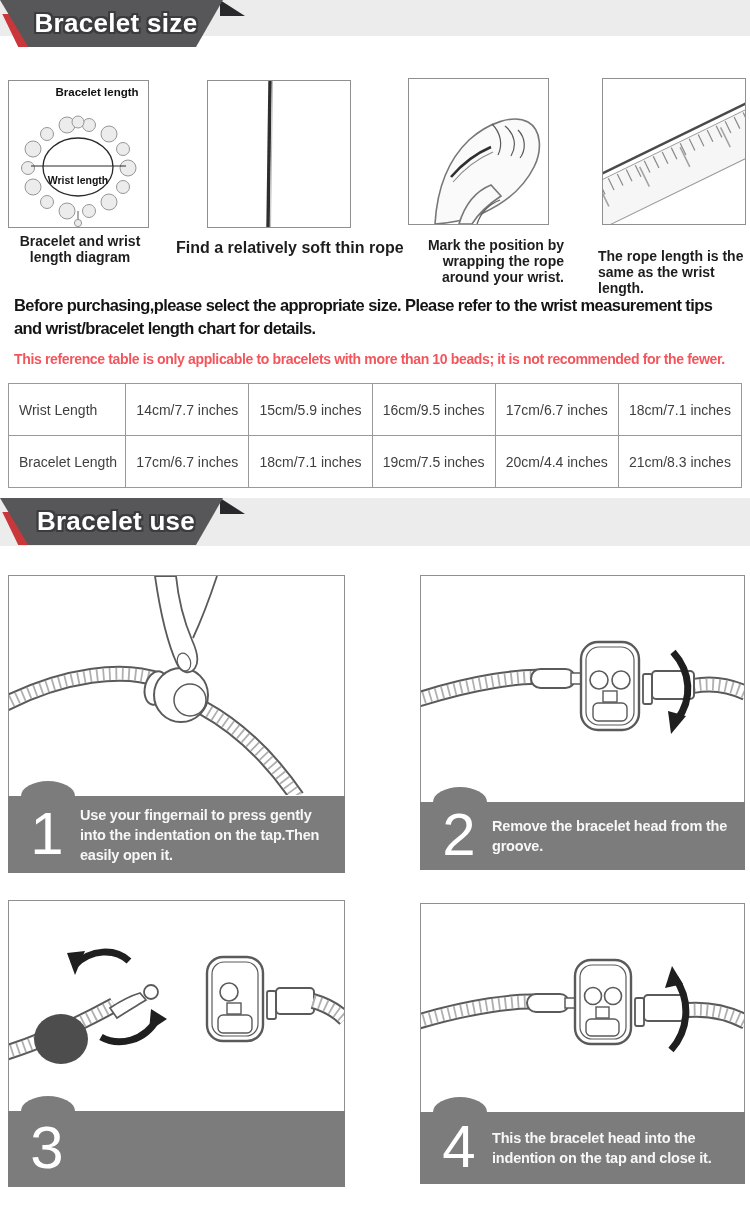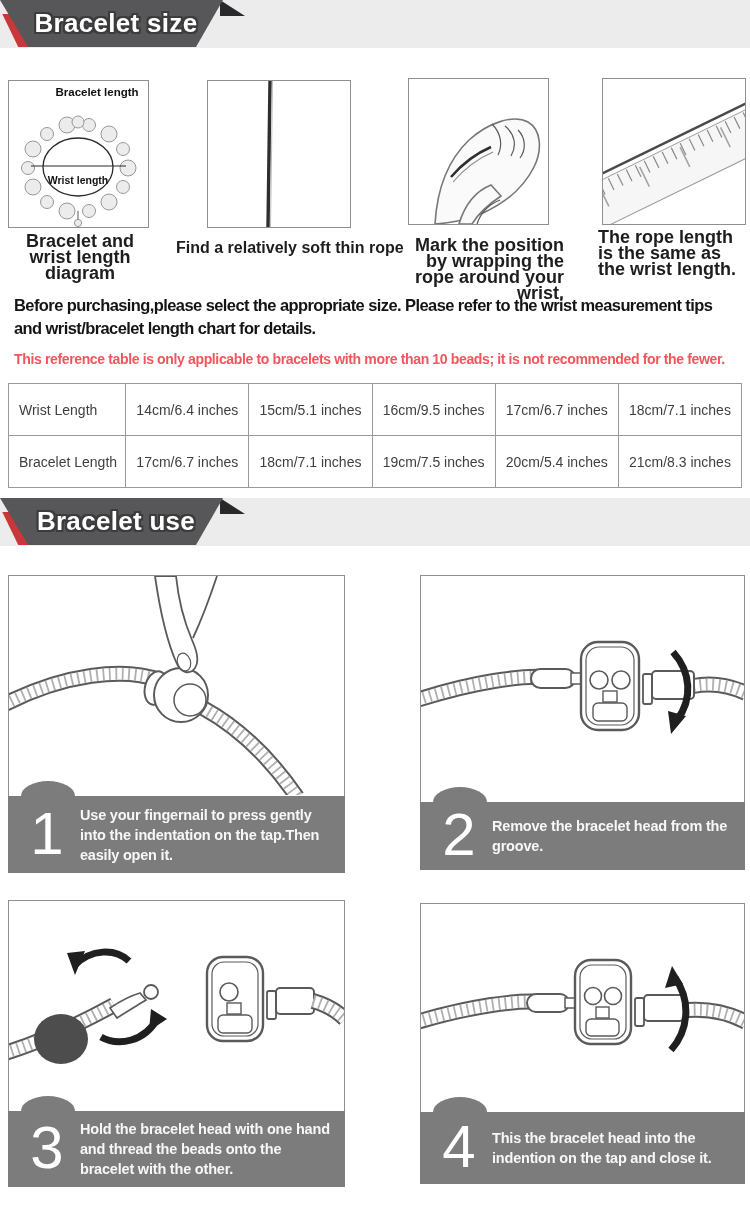--- a/index.html
+++ b/index.html
@@ -1,36 +1,36 @@
 <!DOCTYPE html>
 <html><head>
 <meta charset="utf-8">
 <style>
   * { margin:0; padding:0; box-sizing:border-box; }
   html,body { background:#ffffff; }
   body { font-family:"Liberation Sans", sans-serif; }
   #canvas { position:relative; width:750px; height:1213px; margin:0 auto; background:#ffffff; overflow:hidden; }
 
   
-  .band { position:absolute; left:0; width:750px; height:48px; background:#ececec; }
+  .band { position:absolute; left:0; width:750px; height:36px; background:#ececec; }
   .ribbon { position:absolute; left:0; top:0; width:248px; height:47px; }
   .ribbon .red { position:absolute; left:0; top:14px; width:38px; height:33px; background:#c9373a;
                  clip-path:polygon(6% 0, 40% 0, 97% 100%, 48% 100%); z-index:1; }
   .ribbon .main { position:absolute; left:0; top:0; width:245px; height:47px; background:#57575a;
                   clip-path:polygon(0 0, 91% 0, 80% 100%, 11.5% 100%); z-index:2; }
   .ribbon .fold { position:absolute; left:220px; top:0; width:25px; height:16px; background:#29292b;
                   clip-path:polygon(0 0, 100% 100%, 0 100%); z-index:1; }
   .ribbon .label { position:absolute; left:28px; top:0; width:176px; height:47px; line-height:47px;
                    text-align:center; z-index:3; color:#ffffff; font-size:26px; font-weight:800; letter-spacing:.3px;
                    text-shadow:2px 0 0 #3c3c3e, -2px 0 0 #3c3c3e, 0 2px 0 #3c3c3e, 0 -2px 0 #3c3c3e,
                                2px 2px 0 #3c3c3e, -2px -2px 0 #3c3c3e, 2px -2px 0 #3c3c3e, -2px 2px 0 #3c3c3e; }
 
   
   .mbox { position:absolute; background:#fff; border:1px solid #8f8f8f; }
-  .mcap { position:absolute; font-size:18px; font-weight:700; color:#1d1d1d; line-height:16px; }
+  .mcap { position:absolute; font-size:14px; font-weight:700; color:#1d1d1d; line-height:16px; }
   .mcap.center { text-align:center; }
   svg text { font-family:"Liberation Sans", sans-serif; }
 
   
   .intro { position:absolute; left:14px; top:294px; width:734px; font-size:17px; font-weight:700;
            letter-spacing:-0.6px; line-height:23px; color:#141414; transform:scaleX(.97); transform-origin:left top; }
   .note  { position:absolute; left:14px; top:351px; width:736px; font-size:14.5px; font-weight:700;
            letter-spacing:-0.4px; color:#f3555c; transform:scaleX(.97); transform-origin:left top; }
 
   
@@ -125,41 +125,41 @@
   <div class="mbox" style="left:602px; top:78px; width:144px; height:147px;">
     <svg width="142" height="145" viewBox="0 0 142 145">
       <g transform="rotate(-26 70 85)">
         <rect x="-55" y="68" width="290" height="44" fill="#f6f6f6" stroke="#9a9a9a" stroke-width="1"></rect>
         <line x1="-55" y1="62.5" x2="235" y2="62.5" stroke="#4a4a4a" stroke-width="2.6"></line>
         <line x1="-55" y1="76" x2="235" y2="76" stroke="#8a8a8a" stroke-width="13" stroke-dasharray="1.2 8.8"></line>
         <line x1="-52" y1="84" x2="235" y2="84" stroke="#6f6f6f" stroke-width="22" stroke-dasharray="1.6 43.4" opacity=".6"></line>
       </g>
     </svg>
   </div>
-  <div class="mcap" style="left:598px; top:229px; width:152px;">The rope length is the same as the wrist length.</div>
+  <div class="mcap" style="left:598px; top:248px; width:152px;">The rope length is the same as the wrist length.</div>
 
   <div class="intro">Before purchasing,please select the appropriate size. Please refer to the wrist measurement tips and wrist/bracelet length chart for details.</div>
   <div class="note">This reference table is only applicable to bracelets with more than 10 beads; it is not recommended for the fewer.</div>
 
   <table class="size-table">
     <tbody>
         <tr>
       <td class="rowhead">Wrist Length</td>
-      <td>14cm/6.4 inches</td>
-      <td>15cm/5.1 inches</td>
+      <td>14cm/7.7 inches</td>
+      <td>15cm/5.9 inches</td>
       <td>16cm/9.5 inches</td>
       <td>17cm/6.7 inches</td>
       <td>18cm/7.1 inches</td>
     </tr>
     <tr>
       <td class="rowhead">Bracelet Length</td>
       <td>17cm/6.7 inches</td>
       <td>18cm/7.1 inches</td>
       <td>19cm/7.5 inches</td>
-      <td>20cm/5.4 inches</td>
+      <td>20cm/4.4 inches</td>
       <td>21cm/8.3 inches</td>
     </tr>
   </tbody>
     </table>
 
   <div class="band" style="top:498px; height:48px;">
     <div class="ribbon">
       <div class="red"></div>
       <div class="fold"></div>
       <div class="main"></div>
@@ -240,21 +240,20 @@
       </g>
       <rect x="258" y="90" width="9" height="28" rx="2" class="ln" stroke-width="1.8"></rect>
       <rect x="267" y="87" width="38" height="26" rx="4" class="ln" stroke-width="2"></rect>
       <path class="tA" d="M304,100 C318,104 328,110 336,118"></path>
       <path class="tB" d="M304,100 C318,104 328,110 336,118"></path>
       <path class="tC" d="M304,100 C318,104 328,110 336,118"></path>
     </svg>
     <div class="sbar" style="height:76px;">
       <div class="bump"></div>
       <div class="snum">3</div>
-      <div class="stext">Hold the bracelet head with one hand and thread the beads onto the bracelet with the other.</div>
     </div>
   </div>
 
   <div class="sbox" style="left:420px; top:903px; width:325px; height:281px;">
     <svg class="illus" width="323" height="207" viewBox="0 0 323 207">
       <path class="tA" d="M-4,118 C50,102 95,96 120,98"></path>
       <path class="tB" d="M-4,118 C50,102 95,96 120,98"></path>
       <path class="tC" d="M-4,118 C50,102 95,96 120,98"></path>
       <path class="tA" d="M266,106 C292,104 310,110 325,118"></path>
       <path class="tB" d="M266,106 C292,104 310,110 325,118"></path>

